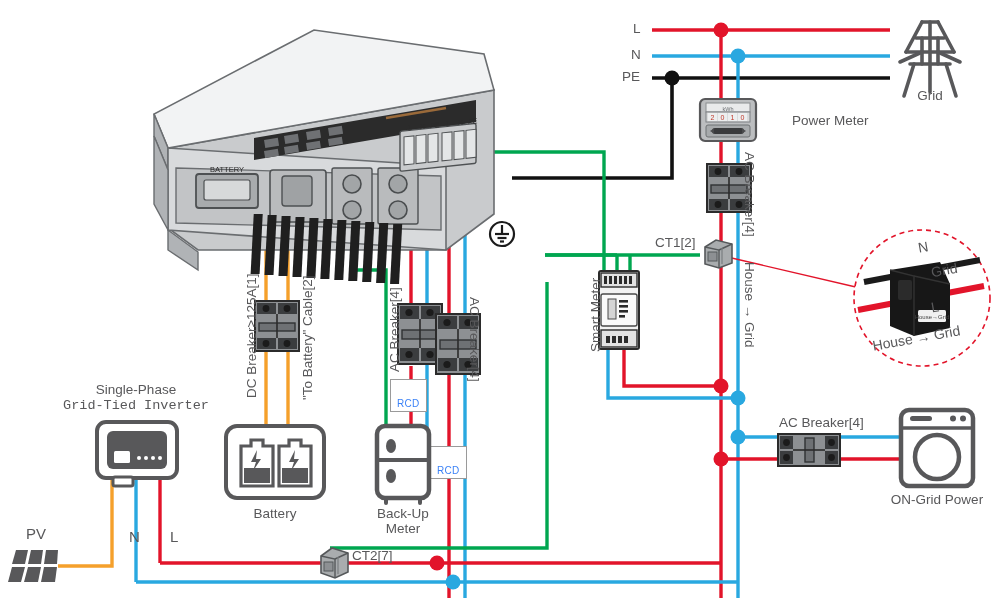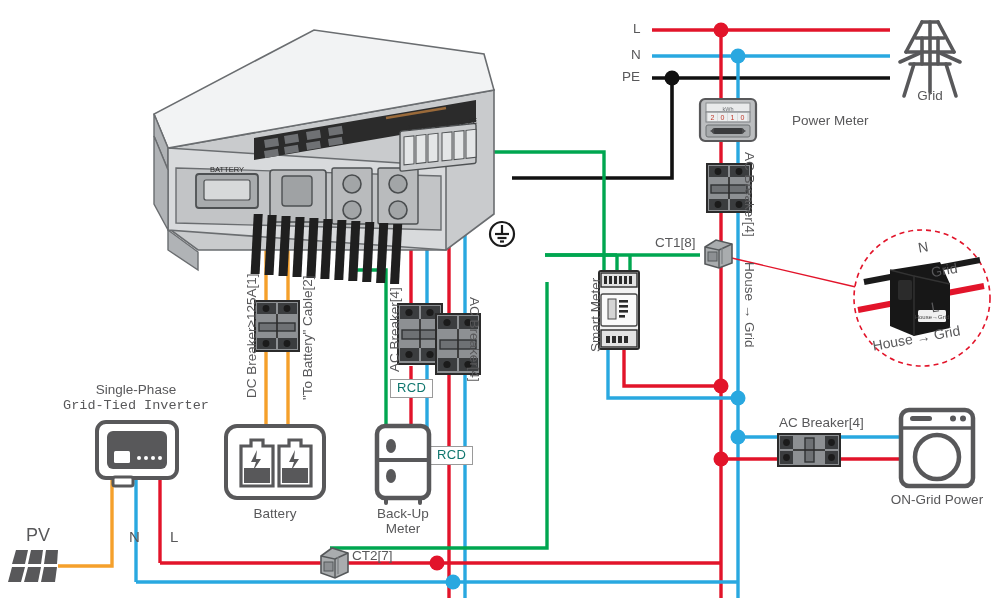--- a/index.html
+++ b/index.html
@@ -15,21 +15,21 @@
   .w-red{stroke:#e2142a;stroke-width:3.4;}
   .w-blue{stroke:#29a8e0;stroke-width:3.4;}
   .w-green{stroke:#00a650;stroke-width:3.4;}
   .w-orange{stroke:#f5a02b;stroke-width:3.4;}
   .w-black{stroke:#111;stroke-width:3.6;}
   .dot-red{fill:#e2142a;}
   .dot-blue{fill:#29a8e0;}
   .dot-black{fill:#111;}
   .dev{position:absolute;}
   .rcd{position:absolute;border:1.3px solid #9a9a9a;background:#fff;
-       font-size:13px;color:#0f766e;padding:0 6px 2px 6px;letter-spacing:.3px;}
+       font-size:10px;color:#3b82f6;padding:18px 6px 2px 6px;letter-spacing:.3px;}
 </style>
 </head>
 <body>
 
 <div id="stage">
 
   <svg width="992" height="598">
 
     <path class="wire w-red" d="M652,30 H890"></path>
     <path class="wire w-blue" d="M652,56 H890"></path>
@@ -165,21 +165,21 @@
 
   <div class="dev" style="left:699px;top:237px;">
     <svg width="36" height="34" style="position:static">
       <path d="M6,10 L17,3 L33,7 L33,26 L20,31 L6,27 Z" fill="#a9acae" stroke="#55585a" stroke-width="1.6"></path>
       <path d="M6,10 L20,13 L20,31" fill="none" stroke="#55585a" stroke-width="1.4"></path>
       <path d="M20,13 L33,7" fill="none" stroke="#55585a" stroke-width="1.4"></path>
       <rect x="9" y="15" width="9" height="9" fill="#8d9093" stroke="#55585a" stroke-width="1"></rect>
       <path d="M23,11 L23,27" stroke="#7b7e80" stroke-width="1.2"></path>
     </svg>
   </div>
-  <div class="lbl" style="left:655px;top:235px;">CT1[8]</div>
+  <div class="lbl" style="left:655px;top:235px;">CT1[2]</div>
 
   <div class="lbl rot90d" style="left:757px;top:262px;">House → Grid</div>
 
   <div class="dev" style="left:852px;top:224px;">
     <svg width="140" height="152" style="position:static">
       <circle cx="70" cy="74" r="68" fill="#fff" stroke="#e2142a" stroke-width="1.6" stroke-dasharray="5 4"></circle>
       <path d="M12,58 L128,36" stroke="#1b1b1b" stroke-width="6"></path>
       <path d="M6,86 L132,62" stroke="#e2142a" stroke-width="6"></path>
       <path d="M38,46 L88,38 L98,60 L98,104 L62,112 L38,102 Z" fill="#171717"></path>
       <path d="M38,46 L62,52 L62,112" fill="none" stroke="#333" stroke-width="1.4"></path>
@@ -407,21 +407,21 @@
           <circle cx="52" cy="38" r="2"></circle>
         <circle cx="59" cy="38" r="2"></circle>
           <circle cx="66" cy="38" r="2"></circle>
       </g>
       <rect x="19" y="57" width="20" height="9" rx="2" fill="#fff" stroke="#58585a" stroke-width="3"></rect>
     </svg>
   </div>
   <div class="lbl" style="left:129px;top:528px;font-size:15px;">N</div>
   <div class="lbl" style="left:170px;top:528px;font-size:15px;">L</div>
 
-  <div class="lbl" style="left:26px;top:525px;font-size:18px;">PV</div>
+  <div class="lbl" style="left:26px;top:525px;font-size:15px;">PV</div>
   <div class="dev" style="left:8px;top:548px;">
     <svg width="62" height="44" style="position:static">
       <g fill="#58585a">
         <path d="M8,2 L20,2 L17,16 L4,16 Z"></path>
         <path d="M23,2 L35,2 L33,16 L20,16 Z"></path>
         <path d="M38,2 L50,2 L49,16 L36,16 Z"></path>
         <path d="M4,19 L17,19 L13,34 L0,34 Z"></path>
         <path d="M20,19 L33,19 L30,34 L16,34 Z"></path>
         <path d="M36,19 L49,19 L47,34 L33,34 Z"></path>
       </g>

